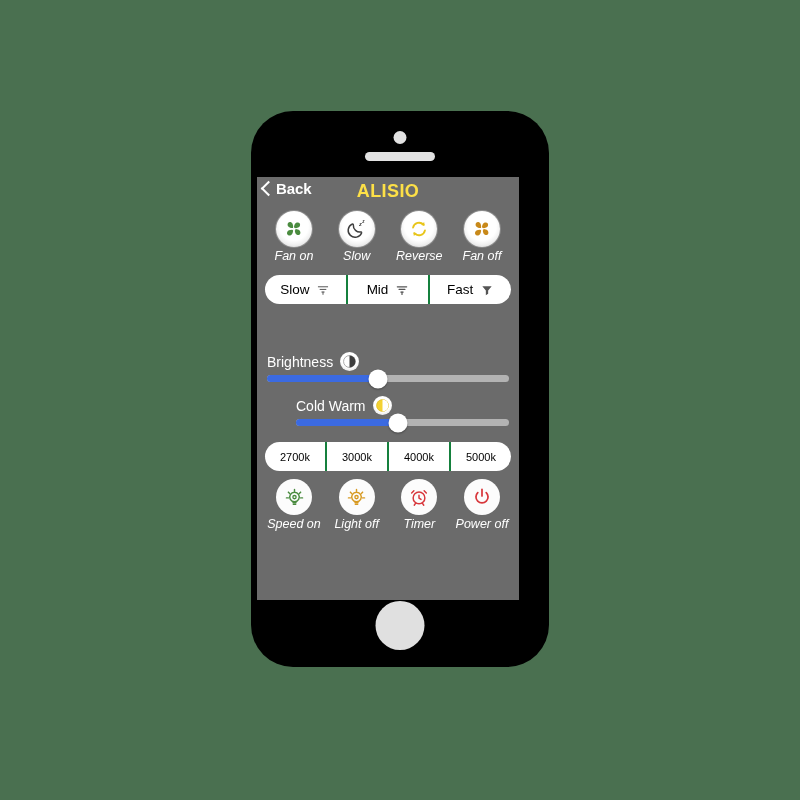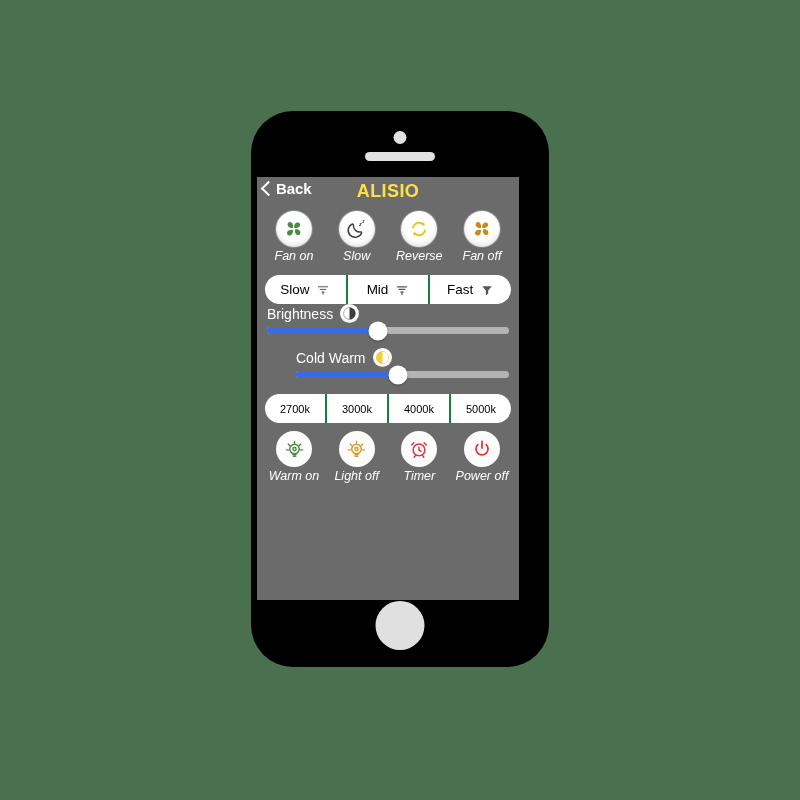--- a/index.html
+++ b/index.html
@@ -316,21 +316,21 @@
         </svg>
       </div>
       <div class="seg">
         <span>Fast</span>
         <svg width="14" height="14" viewBox="0 0 24 24">
           <path d="M4 5.4h16l-6 7.6v5.6l-4 2.4v-8z" fill="#555555"></path>
         </svg>
       </div>
     </div>
 
-    <div class="slider-block" style="text-align:center;">
+    <div class="slider-block" style="margin-top:48px;text-align:center;">
       <div class="slider-head">
         <span>Brightness</span>
         <span class="head-badge">
           <svg width="15" height="15" viewBox="0 0 24 24">
             <circle cx="12" cy="12" r="9.5" fill="#ffffff" stroke="#9a9a9a" stroke-width="1.3"></circle>
             <path d="M12 2.5a9.5 9.5 0 0 1 0 19z" fill="#3d3d3d"></path>
           </svg>
         </span>
       </div>
       <div class="slider-track">
@@ -376,21 +376,21 @@
         <div class="icon-disc flat">
           <svg width="23" height="23" viewBox="0 0 24 24">
             <g fill="none" stroke="#4a8b3f" stroke-width="1.5" stroke-linecap="round">
               <path d="M12 16.5a5 5 0 1 0-0.01 0z"></path>
               <path d="M10.4 17.4h3.2M10.8 19.2h2.4"></path>
               <path d="M12 3.6v2M5.6 6.4l1.4 1.4M18.4 6.4l-1.4 1.4M3.6 12.4h2M18.4 12.4h2"></path>
             </g>
             <circle cx="12" cy="11.6" r="1.7" fill="none" stroke="#4a8b3f" stroke-width="1.4"></circle>
           </svg>
         </div>
-        <div class="icon-caption">Warm on</div>
+        <div class="icon-caption">Speed on</div>
       </div>
 
       <div class="icon-btn">
         <div class="icon-disc flat">
           <svg width="23" height="23" viewBox="0 0 24 24">
             <g fill="none" stroke="#d79a22" stroke-width="1.5" stroke-linecap="round">
               <path d="M12 16.5a5 5 0 1 0-0.01 0z"></path>
               <path d="M10.4 17.4h3.2M10.8 19.2h2.4"></path>
               <path d="M12 3.6v2M5.6 6.4l1.4 1.4M18.4 6.4l-1.4 1.4M3.6 12.4h2M18.4 12.4h2"></path>
             </g>

